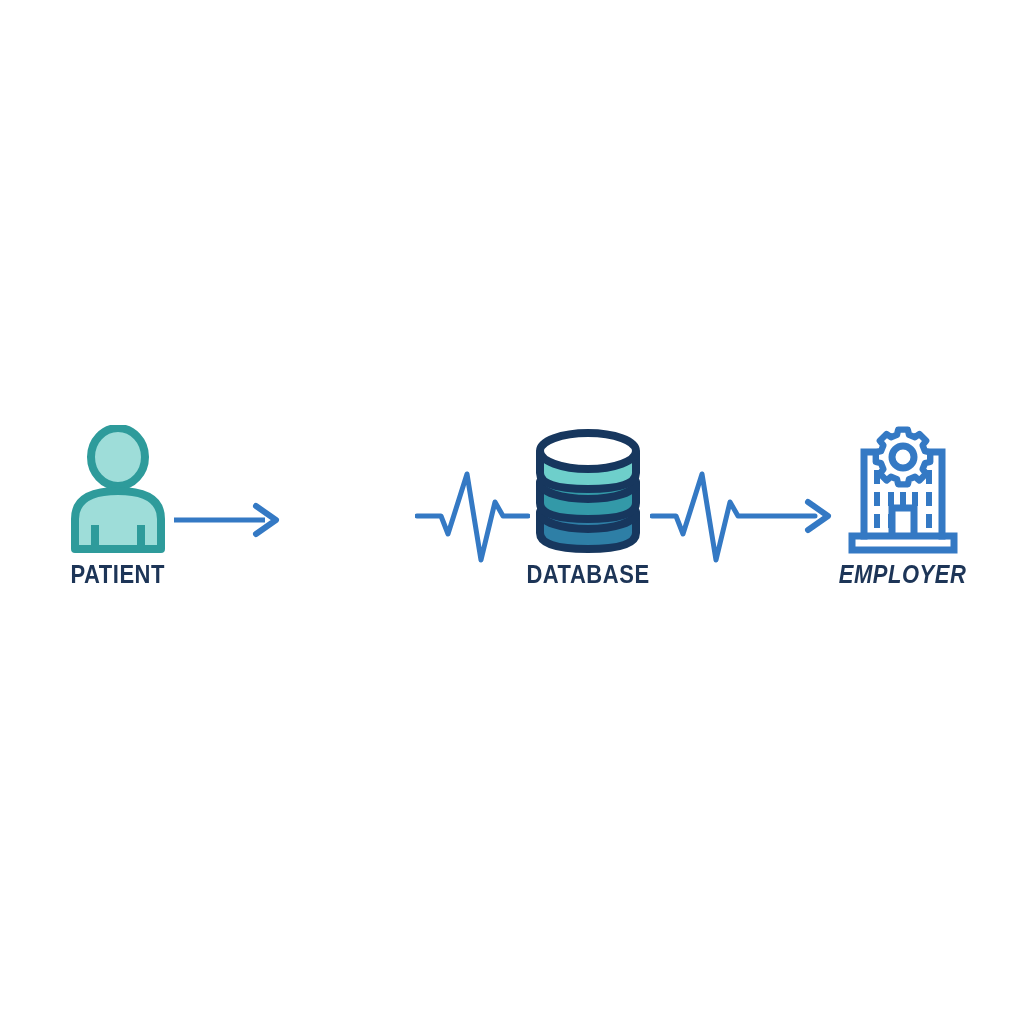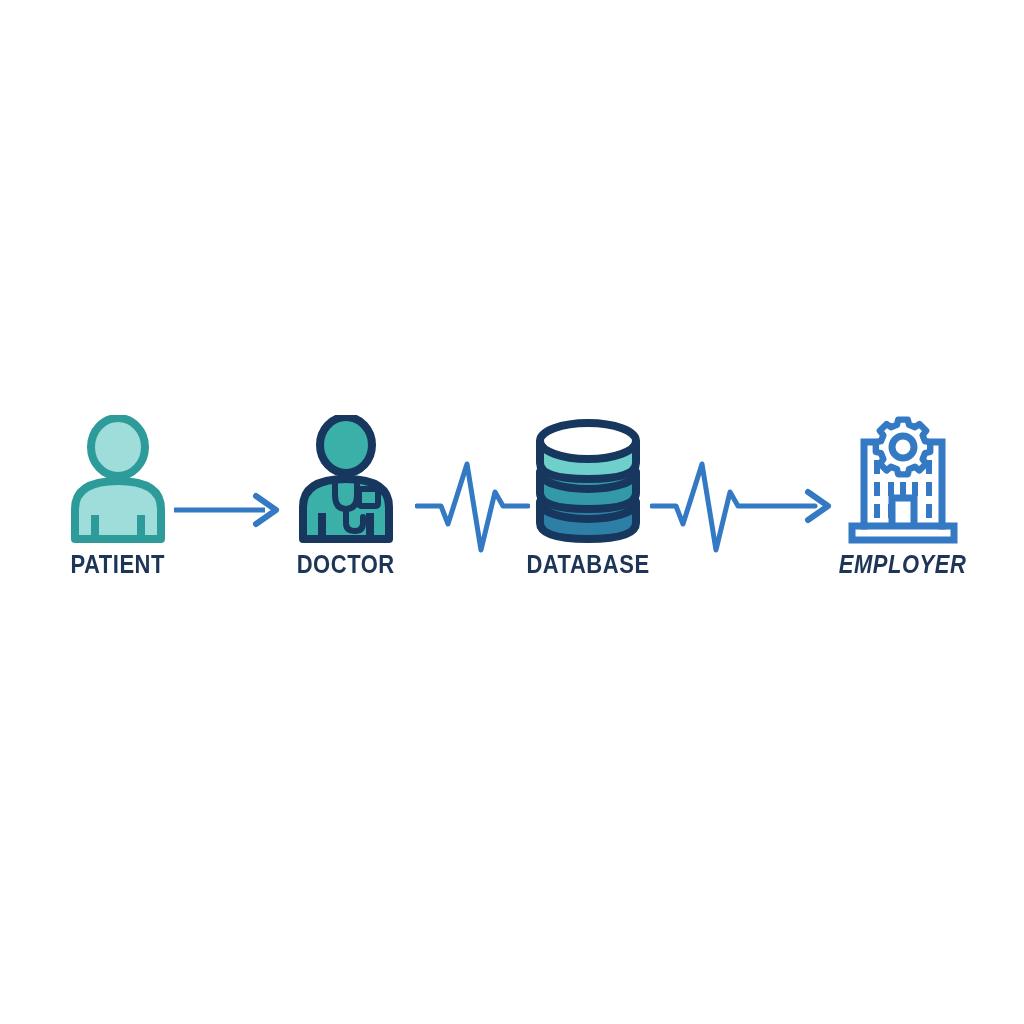--- a/index.html
+++ b/index.html
@@ -20,21 +20,21 @@
     position: absolute;
     left: 0;
     top: 0;
     width: 1024px;
     height: 1024px;
   }
 
   .flow-row {
     position: absolute;
     left: 0;
-    top: 414px;
+    top: 424px;
     width: 1024px;
     height: 200px;
   }
 
   .node {
     position: absolute;
     top: 0;
     width: 150px;
     height: 190px;
     display: flex;
@@ -106,39 +106,20 @@
       <div class="node-label">PATIENT</div>
     </div>
 
     <div class="connector" id="connector-patient-doctor">
       <svg width="112" height="40" viewBox="0 0 112 40" style="margin-top:76px;">
         <line x1="2" y1="20" x2="93" y2="20" stroke="#3479C4" stroke-width="5" stroke-linecap="butt"></line>
         <polyline points="84,6 104,20 84,34" fill="none" stroke="#3479C4" stroke-width="6" stroke-linecap="round" stroke-linejoin="round"></polyline>
       </svg>
     </div>
 
-    <div class="node" id="node-doctor">
-      <div class="node-icon">
-        <svg width="110" height="128" viewBox="0 0 110 128" aria-hidden="true">
-
-          <ellipse cx="55" cy="30" rx="26" ry="28" fill="#3BB0A8" stroke="#17375E" stroke-width="8"></ellipse>
-
-          <path d="M12 124 L12 92 Q12 64 55 64 Q98 64 98 92 L98 124 Z" fill="#3BB0A8" stroke="#17375E" stroke-width="8" stroke-linejoin="round"></path>
-
-          <path d="M31 124 L31 98" fill="none" stroke="#17375E" stroke-width="8"></path>
-          <path d="M79 124 L79 98" fill="none" stroke="#17375E" stroke-width="8"></path>
-
-          <path d="M44 67 L44 80 Q44 94 55 94 Q66 94 66 80 L66 67" fill="none" stroke="#17375E" stroke-width="6" stroke-linecap="round"></path>
-          <path d="M55 94 L55 108 Q55 116 64 116 Q72 116 72 108 L72 102" fill="none" stroke="#17375E" stroke-width="6" stroke-linecap="round"></path>
-
-          <rect x="68" y="74" width="19" height="17" rx="2" fill="#3BB0A8" stroke="#17375E" stroke-width="6"></rect>
-        </svg>
-      </div>
-      <div class="node-label">DOCTOR</div>
-    </div>
 
     <div class="connector" id="connector-doctor-database">
       <svg width="115" height="110" viewBox="0 0 115 110" style="margin-top:40px;">
         <polyline points="2,52 26,52 33,70 52,10 66,96 80,38 88,52 113,52" fill="none" stroke="#3479C4" stroke-width="5" stroke-linecap="round" stroke-linejoin="round"></polyline>
       </svg>
     </div>
 
     <div class="node" id="node-database">
       <div class="node-icon">
         <svg width="120" height="136" viewBox="0 0 120 136" aria-hidden="true">

